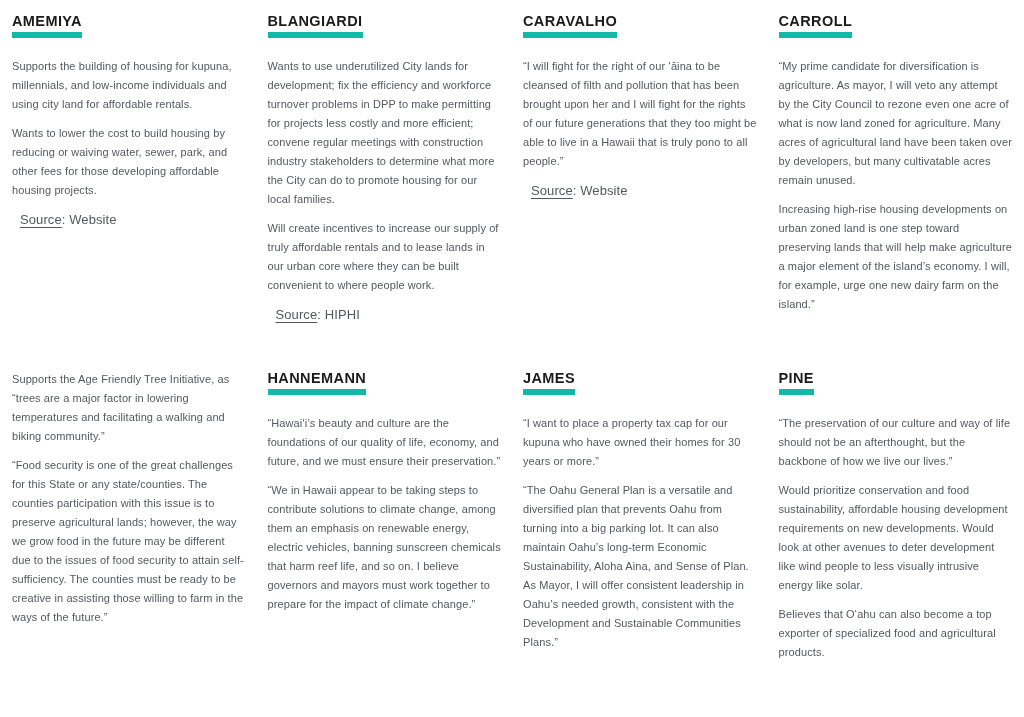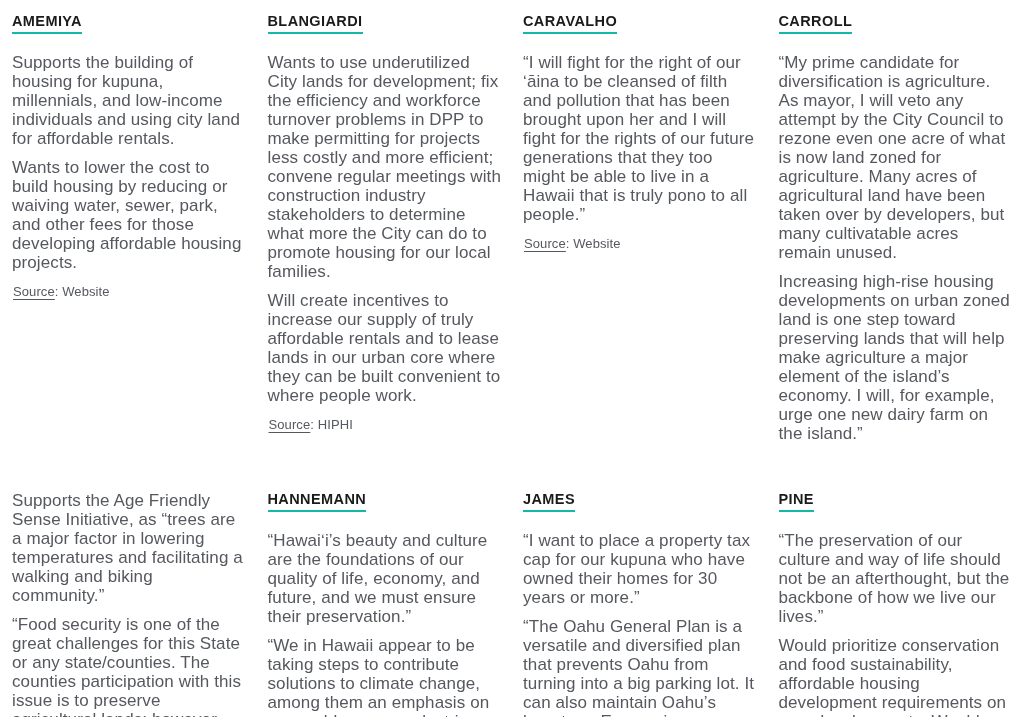--- a/index.html
+++ b/index.html
@@ -31,32 +31,32 @@
     margin: 0 0 19px 0;
     font-size: 14.5px;
     font-weight: 700;
     letter-spacing: 0.4px;
     color: #1b1b1b;
     text-transform: uppercase;
   }
   .card-title .title-text {
     display: inline-block;
     padding-bottom: 3px;
-    border-bottom: 2px solid #14b8a6;
+    border-bottom: 6px solid #14b8a6;
     cursor: pointer;
   }
   .body-para {
     margin: 0 0 10px 0;
-    font-size: 17px;
+    font-size: 11px;
     line-height: 19px;
     letter-spacing: 0.1px;
     color: #55585e;
   }
   .source-line {
-    margin: 1px;
+    margin: 8px;
     font-size: 13px;
     line-height: 19px;
     letter-spacing: 0.1px;
     color: #55585e;
   }
   .src-link {
     color: inherit;
     text-decoration: underline;
     text-decoration-thickness: 1px;
     text-underline-offset: 3px;
@@ -99,21 +99,21 @@
   <section class="card">
     <h2 class="card-title"><span class="title-text">CARROLL</span></h2>
     <div class="paragraphs">
         <p class="body-para">“My prime candidate for diversification is agriculture. As mayor, I will veto any attempt by the City Council to rezone even one acre of what is now land zoned for agriculture. Many acres of agricultural land have been taken over by developers, but many cultivatable acres remain unused.</p>
         <p class="body-para">Increasing high-rise housing developments on urban zoned land is one step toward preserving lands that will help make agriculture a major element of the island’s economy. I will, for example, urge one new dairy farm on the island.”</p>
       </div>
   </section>
 
   <section class="card">
     <div class="paragraphs">
-        <p class="body-para">Supports the Age Friendly Sense Initiative, as “trees are a major factor in lowering temperatures and facilitating a walking and biking community.”</p>
+        <p class="body-para">Supports the Age Friendly Tree Initiative, as “trees are a major factor in lowering temperatures and facilitating a walking and biking community.”</p>
         <p class="body-para">“Food security is one of the great challenges for this State or any state/counties. The counties participation with this issue is to preserve agricultural lands; however, the way we grow food in the future may be different due to the issues of food security to attain self-sufficiency. The counties must be ready to be creative in assisting those willing to farm in the ways of the future.”</p>
       </div>
 
   </section>
 
   <section class="card">
     <h2 class="card-title"><span class="title-text">HANNEMANN</span></h2>
     <div class="paragraphs">
         <p class="body-para">“Hawaiʻi’s beauty and culture are the foundations of our quality of life, economy, and future, and we must ensure their preservation.”</p>
         <p class="body-para">“We in Hawaii appear to be taking steps to contribute solutions to climate change, among them an emphasis on renewable energy, electric vehicles, banning sunscreen chemicals that harm reef life, and so on. I believe governors and mayors must work together to prepare for the impact of climate change.”</p>
@@ -127,18 +127,18 @@
         <p class="body-para">“I want to place a property tax cap for our kupuna who have owned their homes for 30 years or more.”</p>
         <p class="body-para">“The Oahu General Plan is a versatile and diversified plan that prevents Oahu from turning into a big parking lot. It can also maintain Oahu’s long-term Economic Sustainability, Aloha Aina, and Sense of Plan. As Mayor, I will offer consistent leadership in Oahu’s needed growth, consistent with the Development and Sustainable Communities Plans.”</p>
       </div>
 
   </section>
 
   <section class="card">
     <h2 class="card-title"><span class="title-text">PINE</span></h2>
     <div class="paragraphs">
         <p class="body-para">“The preservation of our culture and way of life should not be an afterthought, but the backbone of how we live our lives.”</p>
-        <p class="body-para">Would prioritize conservation and food sustainability, affordable housing development requirements on new developments. Would look at other avenues to offer development like wind farms to less visually intrusive energy like solar.</p>
+        <p class="body-para">Would prioritize conservation and food sustainability, affordable housing development requirements on new developments. Would look at other avenues to deter development like wind people to less visually intrusive energy like solar.</p>
         <p class="body-para">Believes that Oʻahu can also become a top exporter of specialized food and agricultural products.</p>
       </div>
 
   </section>
 </div>
 
 </body></html>

